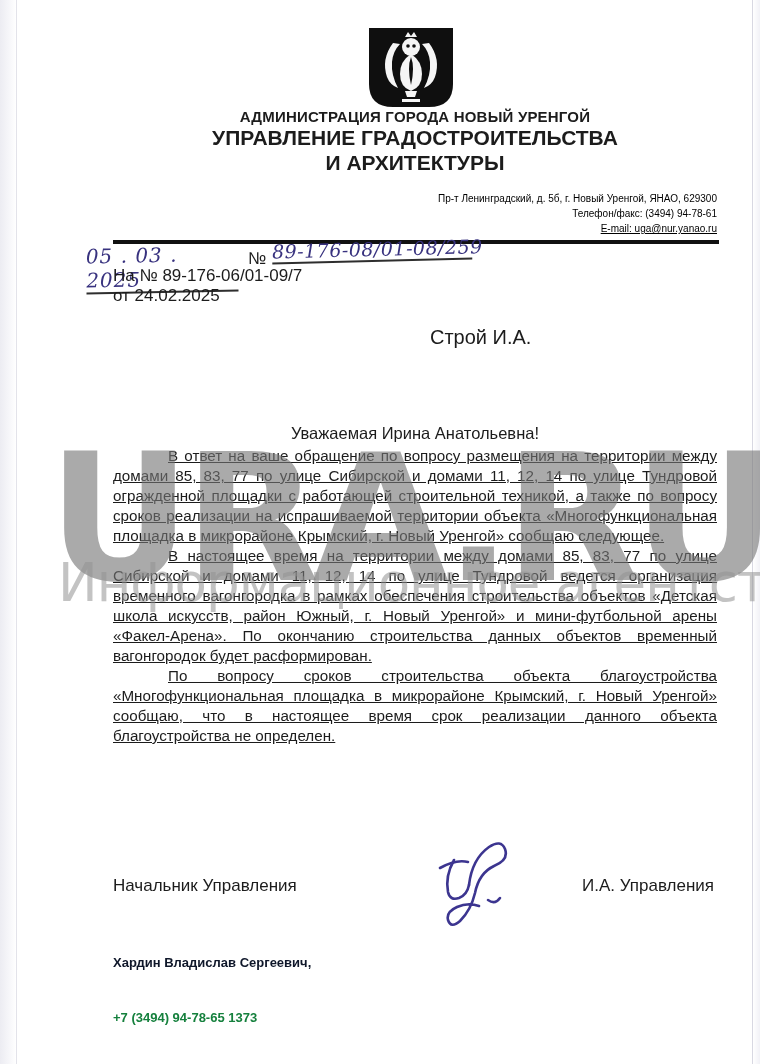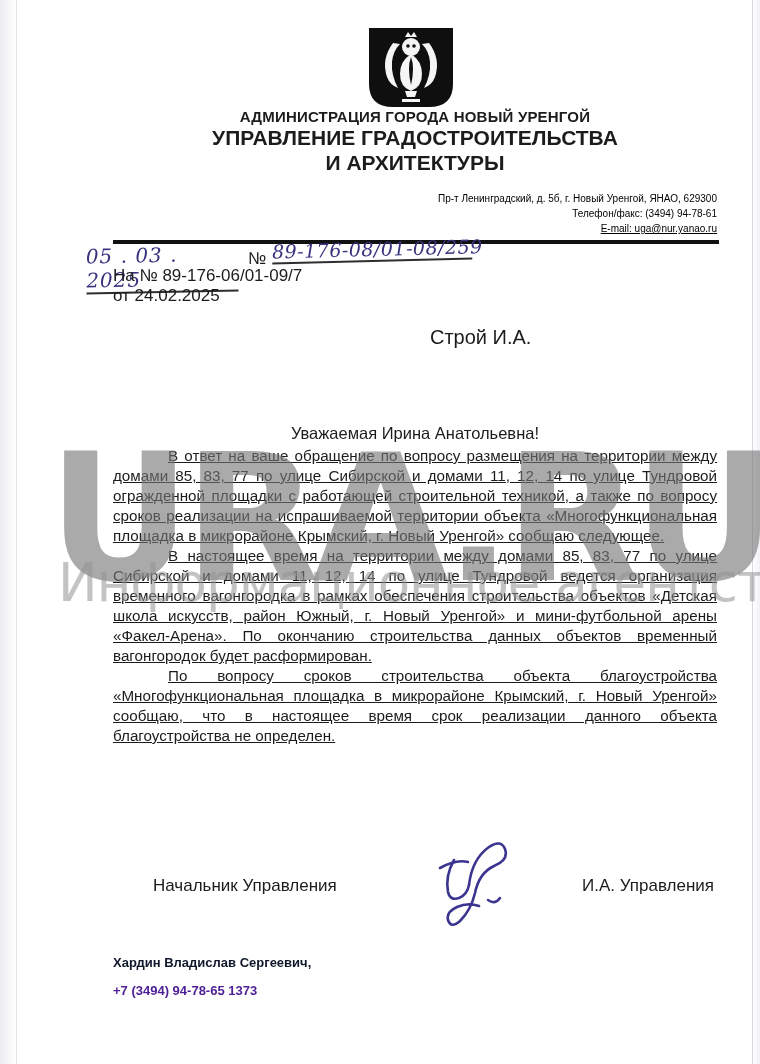--- a/index.html
+++ b/index.html
@@ -49,27 +49,27 @@
   .body-text p{margin:0;text-indent:55px;text-decoration:underline;}
 
   
   .wm{pointer-events:none;z-index:6;white-space:nowrap;}
   .wm-big{left:48px;top:432px;font-size:176px;font-weight:800;letter-spacing:-7px;
     color:rgba(118,118,118,0.62);font-family:"DejaVu Sans", sans-serif;line-height:1;}
   .wm-sub{left:58px;top:556px;font-size:53px;font-weight:400;letter-spacing:-1px;
     color:rgba(145,145,145,0.55);font-family:"DejaVu Sans", sans-serif;line-height:1;}
 
   
-  .sig-position{left:113px;top:876px;font-size:17px;margin-left:40px;}
+  .sig-position{left:113px;top:876px;font-size:17px;}
   .sig-svg{left:420px;top:836px;width:105px;height:100px;}
   .sig-name{left:582px;top:876px;font-size:17px;}
 
   
   .contact1{left:113px;top:955px;font-size:13px;font-weight:bold;color:#0f172a;}
-  .contact2{left:113px;top:983px;font-size:13px;font-weight:bold;color:#4c1d95;text-align:center;}
+  .contact2{left:113px;top:1010px;font-size:13px;font-weight:bold;color:#15803d;text-align:center;}
 </style>
 </head>
 <body>
 
 <div class="edge-left"></div>
 <div class="edge-right"></div>
 
 <svg class="abs emblem" viewBox="0 0 88 82">
   <path d="M2,1 H86 V57 Q86,80 62,80 H26 Q2,80 2,57 Z" fill="#0f0f0f"></path>
 

